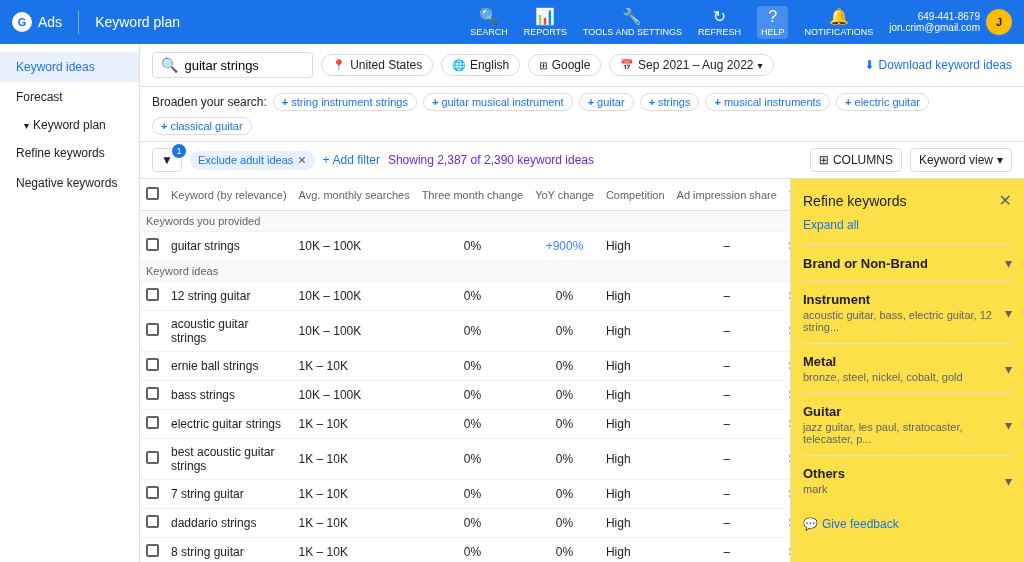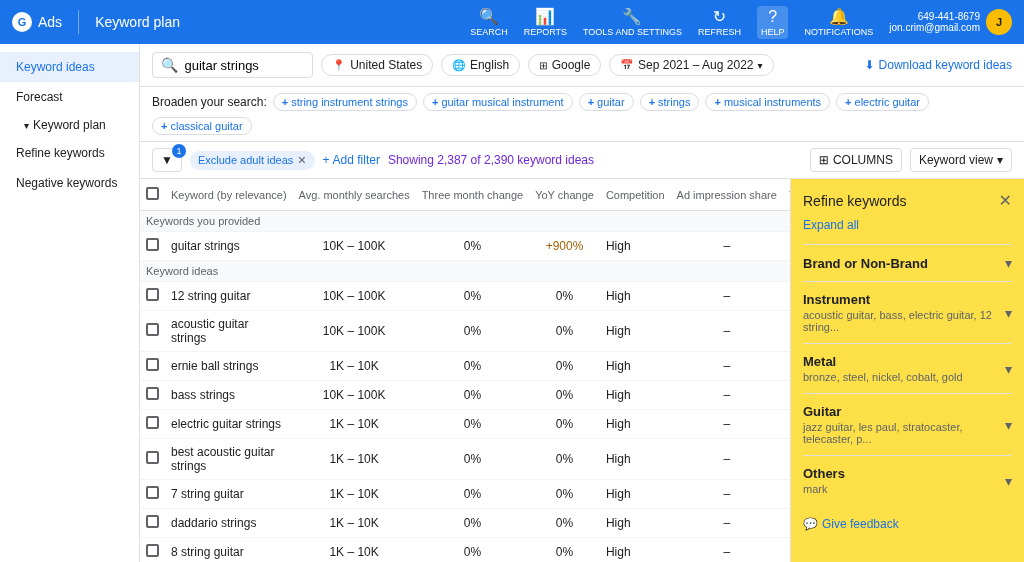--- a/index.html
+++ b/index.html
@@ -63,21 +63,21 @@
     
     .table-container { display: flex; flex: 1; overflow: hidden; }
     .table-wrap { flex: 1; overflow-y: auto; overflow-x: hidden; }
 
     table { width: 100%; border-collapse: collapse; background: white; }
     thead th { font-size: 11px; color: #5f6368; font-weight: 500; padding: 8px 6px; border-bottom: 1px solid #e0e0e0; text-align: left; white-space: nowrap; position: sticky; top: 0; background: white; z-index: 10; }
     thead th:first-child { width: 30px; }
     tbody td { font-size: 12px; padding: 6px 6px; border-bottom: 1px solid #f1f3f4; color: #202124; }
     .section-header td { background: #f8f9fa; font-size: 11px; font-weight: 500; color: #5f6368; padding: 4px 6px; }
     .checkbox { width: 13px; height: 13px; border: 2px solid #5f6368; border-radius: 2px; display: inline-block; }
-    td.right { text-align: center; }
+    td.right { text-align: left; }
     td.center { text-align: center; }
 
     
     .refine-panel { width: 234px; background: #fde047; border-left: 1px solid #e0e0e0; padding: 12px; overflow-y: auto; flex-shrink: 0; }
     .refine-header { display: flex; align-items: center; justify-content: space-between; margin-bottom: 8px; }
     .refine-title { font-size: 14px; font-weight: 500; color: #202124; }
     .refine-close { cursor: pointer; color: #5f6368; font-size: 16px; }
     .expand-all { color: #1a73e8; font-size: 12px; cursor: pointer; display: block; margin-bottom: 12px; }
     .refine-section { border-top: 1px solid #e0e0e0; padding: 10px 0; }
     .refine-section-header { display: flex; align-items: center; justify-content: space-between; cursor: pointer; }
@@ -242,21 +242,21 @@
           </thead>
           <tbody id="table-body">
           <tr class="section-header">
                 <td colspan="10">Keywords you provided</td>
               </tr>
               <tr>
     <td><span class="checkbox"></span></td>
     <td>guitar strings</td>
     <td class="right">10K – 100K</td>
     <td class="center">0%</td>
-    <td class="center" style="color:#a16207;">+900%</td>
+    <td class="center" style="color:#3b82f6;">+900%</td>
     <td>High</td>
     <td class="center">–</td>
     <td class="right">$0.50</td>
 
   </tr>
               <tr class="section-header">
                 <td colspan="10">Keyword ideas</td>
               </tr>
               <tr>
     <td><span class="checkbox"></span></td>

